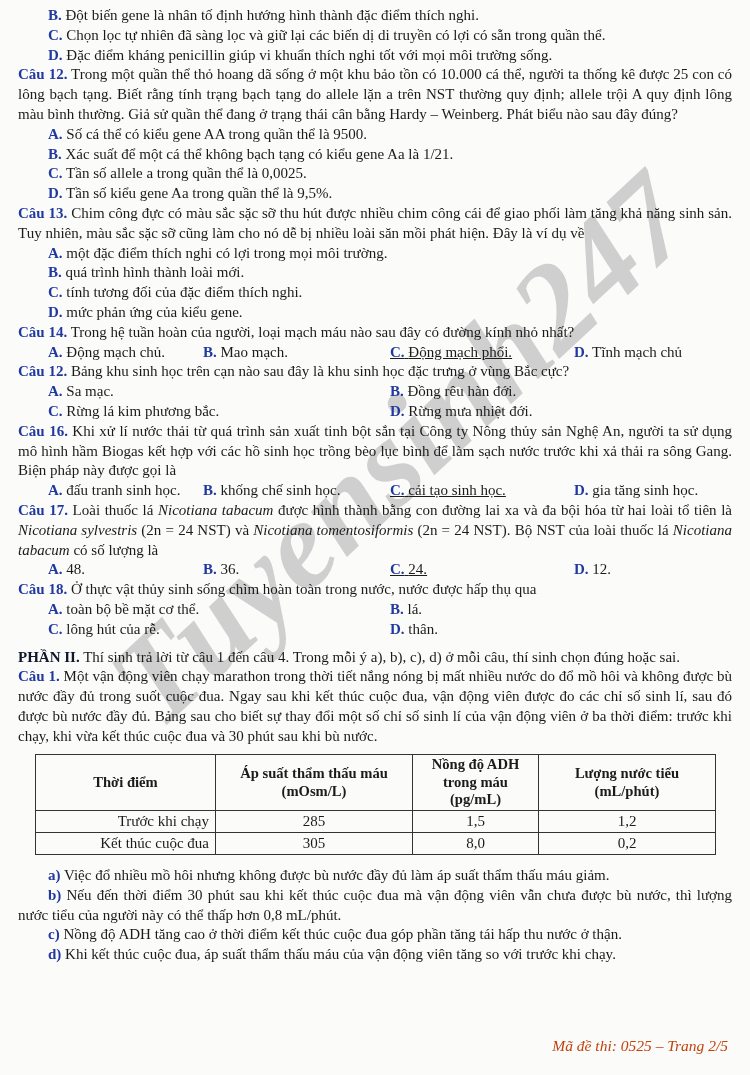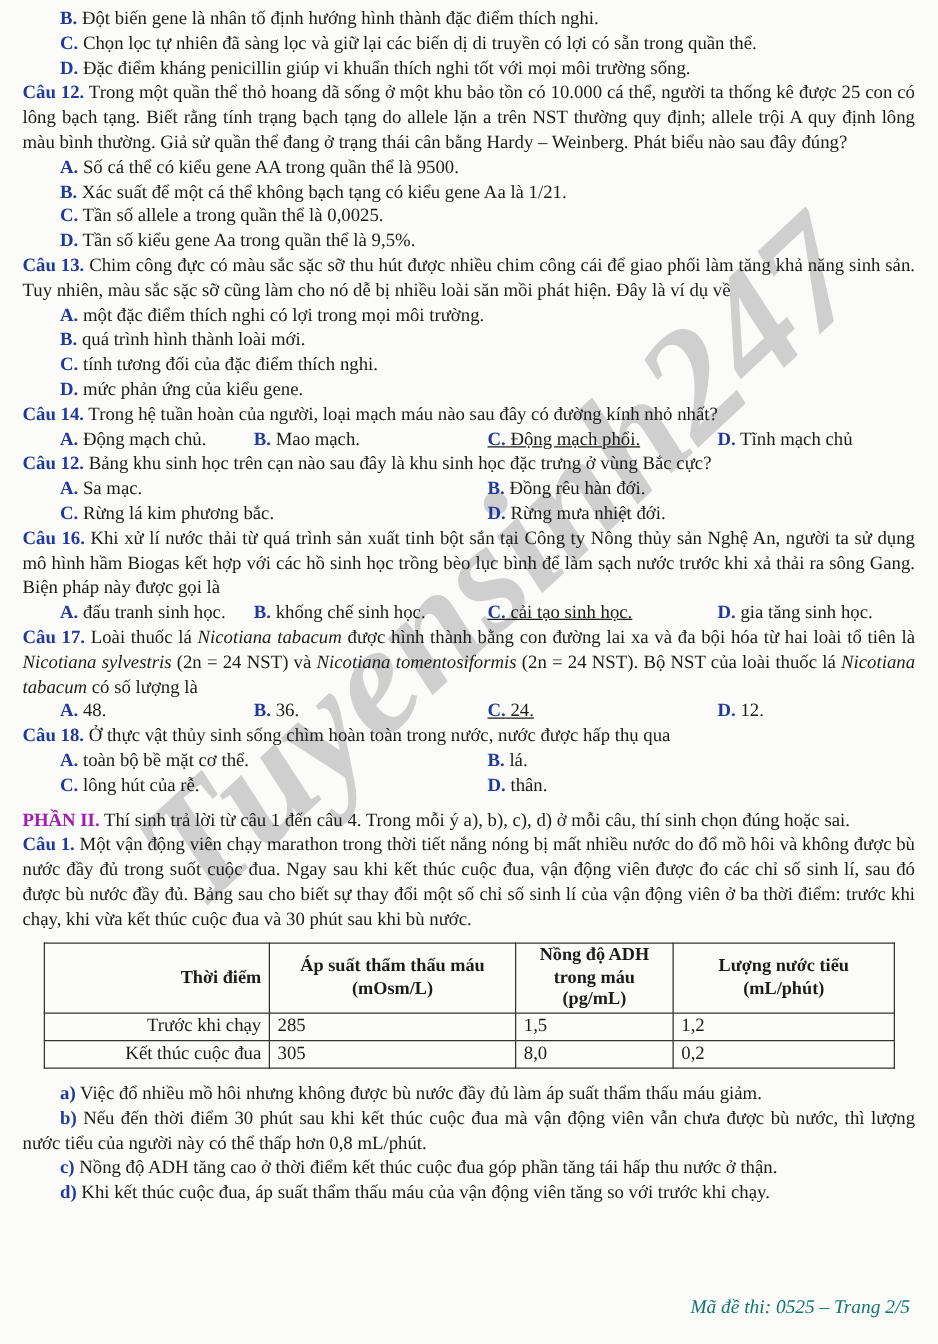--- a/index.html
+++ b/index.html
@@ -16,41 +16,41 @@
     font-family:"Liberation Serif","DejaVu Serif",serif;
     font-size:126px;font-weight:700;font-style:italic;
     color:rgba(143,143,143,0.40);
     transform:rotate(-43deg);
     white-space:nowrap;
   }
   .page{position:relative;z-index:1;padding:6px 18px 0 18px;}
   p{margin:0;}
   .para{text-align:justify;}
   .lbl{color:#21399f;font-weight:bold;}
-  .blk{color:#a21caf;font-weight:bold;}
+  .blk{color:#0f172a;font-weight:bold;}
   .it{font-style:italic;}
   .optline{margin-left:30px;}
   .optrow{margin-left:30px;white-space:nowrap;}
   .optrow .o{display:inline-block;white-space:nowrap;}
   .w1{width:155px;} .w2{width:187px;} .w3{width:184px;text-decoration:underline;}
   .wb{width:342px;}
   .mt8{margin-top:8px;}
   table{
     border-collapse:collapse;margin:8px 0 11px 17px;width:680px;
     table-layout:fixed;
   }
   th,td{border:1.6px solid #333;padding:1px 6px;overflow:hidden;}
   th{font-weight:bold;text-align:center;font-size:14.6px;line-height:17.5px;height:52px;vertical-align:middle;}
-  th.c1{text-align:right;}
-  td{height:19px;line-height:17px;font-size:15px;}
+  th.c1{text-align:center;}
+  td{height:19px;line-height:17px;text-align:center;font-size:15px;}
   td.c1{text-align:right;}
   .stmt{text-indent:30px;text-align:justify;}
   .footer{
     position:absolute;right:22px;top:1036px;z-index:1;
-    font-style:italic;font-size:15.5px;color:#0f766e;
+    font-style:italic;font-size:15.5px;color:#c2410c;
   }
 </style>
 </head>
 <body>
 
 <div class="watermark">Tuyensinh247</div>
 
 <div class="page">
 
   <div class="optline"><span class="lbl">B.</span> <span>Đột biến gene là nhân tố định hướng hình thành đặc điểm thích nghi.</span></div>

